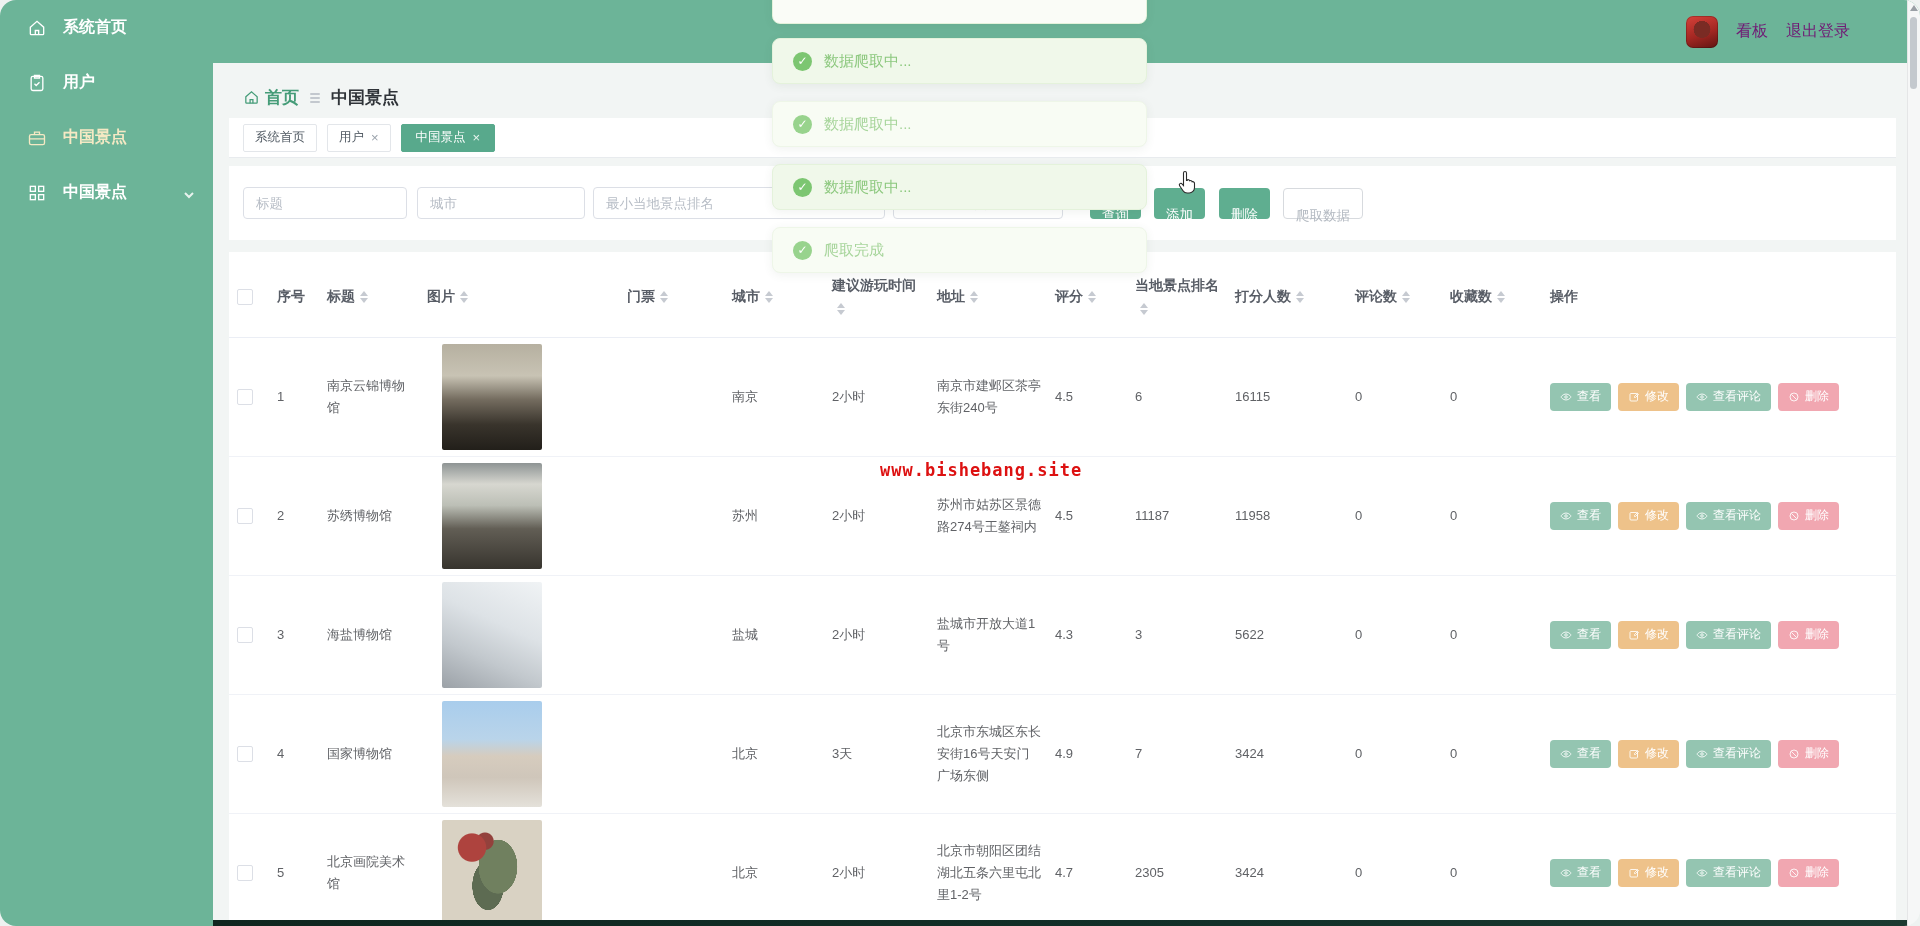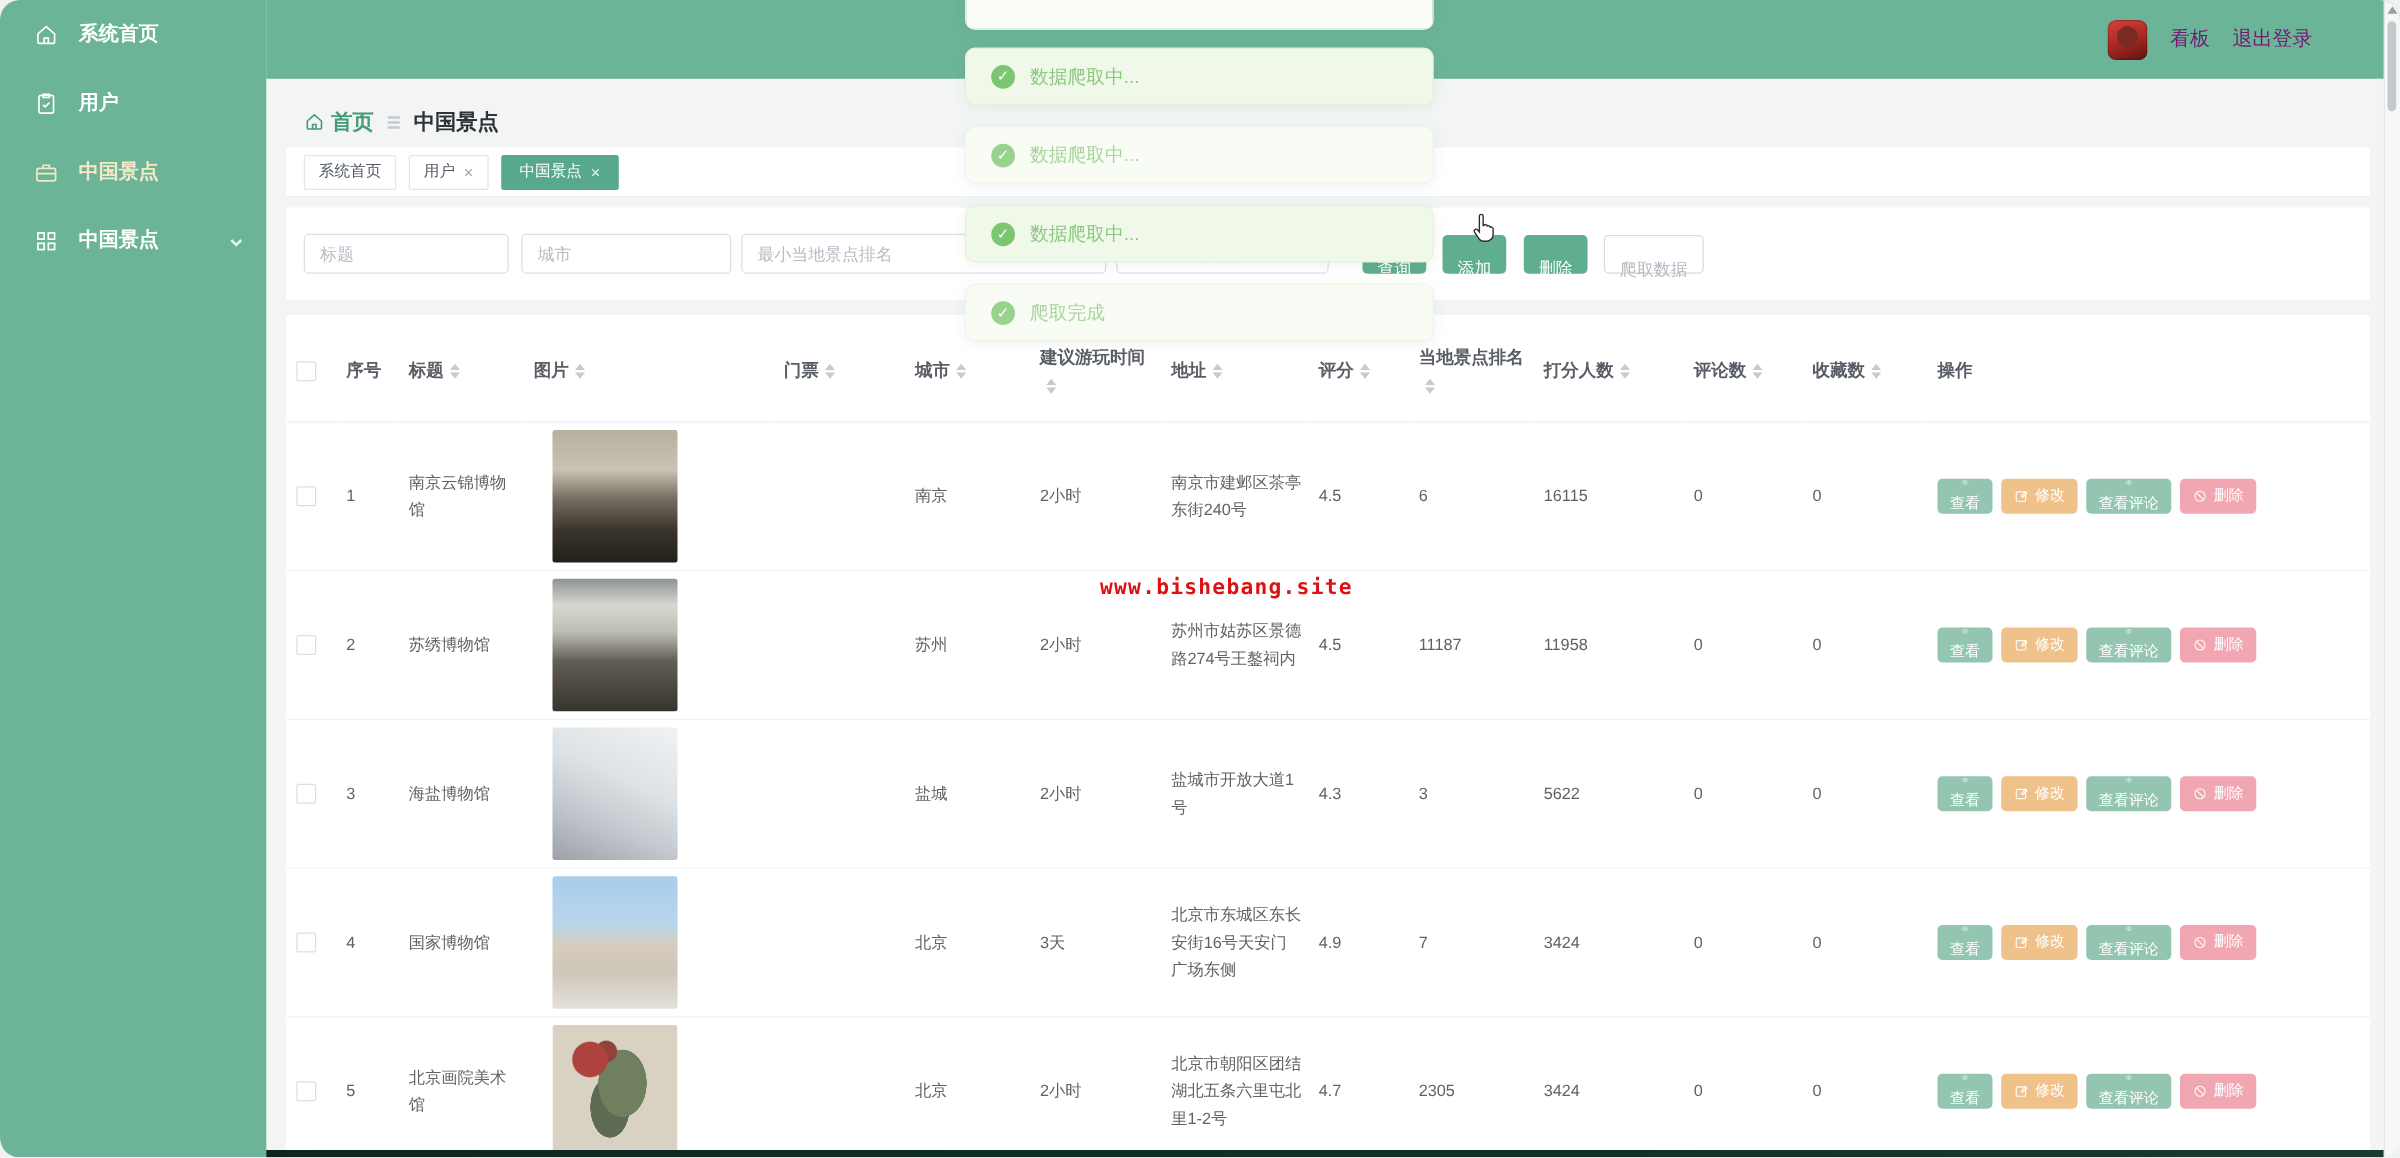--- a/index.html
+++ b/index.html
@@ -75,21 +75,21 @@
   .photo-4{background:linear-gradient(180deg,#a9cdec 0%,#b9d4ea 36%,#d6ccbe 52%,#cfc6ba 72%,#e4e1da 100%);}
   .photo-5{background:
      radial-gradient(circle at 30% 26%,#ae433e 0 13%,rgba(0,0,0,0) 14%),
      radial-gradient(circle at 43% 20%,#93413c 0 8%,rgba(0,0,0,0) 9%),
      radial-gradient(ellipse 32% 42% at 56% 44%,#70805f 0 60%,rgba(0,0,0,0) 61%),
      radial-gradient(ellipse 26% 38% at 46% 62%,#5d6b52 0 60%,rgba(0,0,0,0) 61%),
      #d9d2c3;}
   .acts{display:flex;gap:7px;align-items:center;}
   .act{height:28px;border:none;border-radius:4px;color:#fff;font-size:12px;display:inline-flex;align-items:center;gap:5px;padding:0 10px;cursor:pointer;white-space:nowrap;}
   .act svg{width:12px;height:12px;stroke:#fff;fill:none;stroke-width:1.7;}
-  .act.view{background:#94c5b1;flex-direction:column;}
+  .act.view{background:#94c5b1;}
   .act.edit{background:#eec28a;}
   .act.del{background:#f1a7b1;}
 
   
   .toast{position:absolute;left:772px;width:375px;height:46px;background:#f0f8ea;border:1px solid #e4f2db;border-radius:8px;display:flex;align-items:center;padding-left:20px;box-sizing:border-box;gap:12px;z-index:9;box-shadow:0 2px 10px rgba(60,90,60,.08);}
   .toast .tico{width:19px;height:19px;border-radius:50%;background:#7cc671;color:#fff;font-size:12px;display:flex;align-items:center;justify-content:center;flex:none;}
   .toast .ttext{font-size:15px;color:#8cc87e;}
   .toast.faded{background:#f8fcf4;border-color:#eef6e8;}
   .toast.faded .ttext{color:#a7d59b;}
   .toast.faded .tico{background:#98d38d;}

